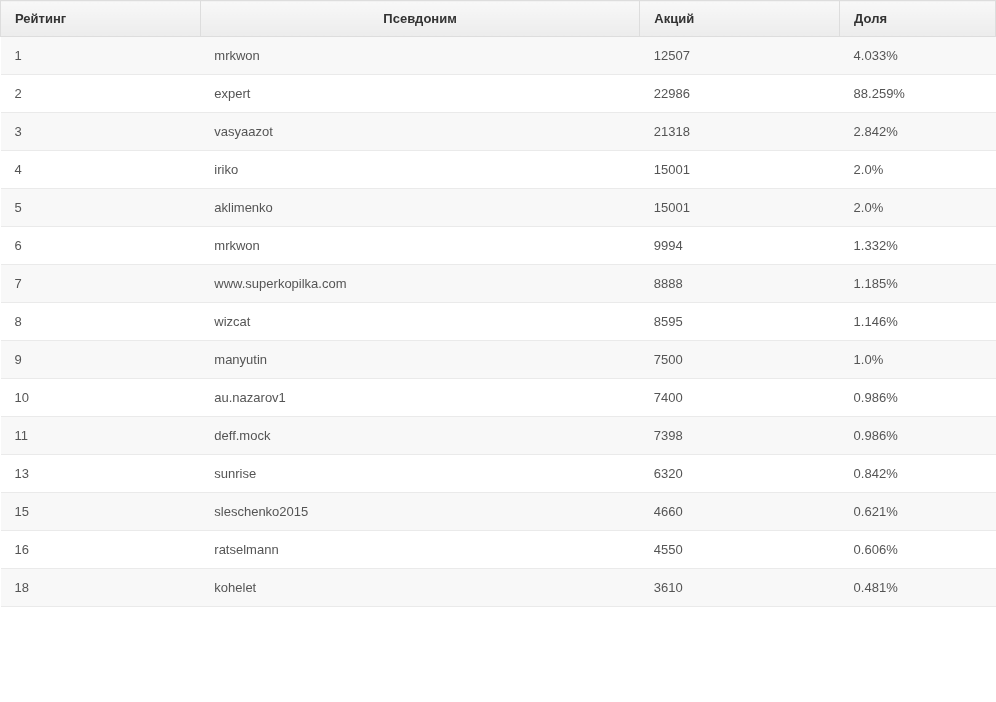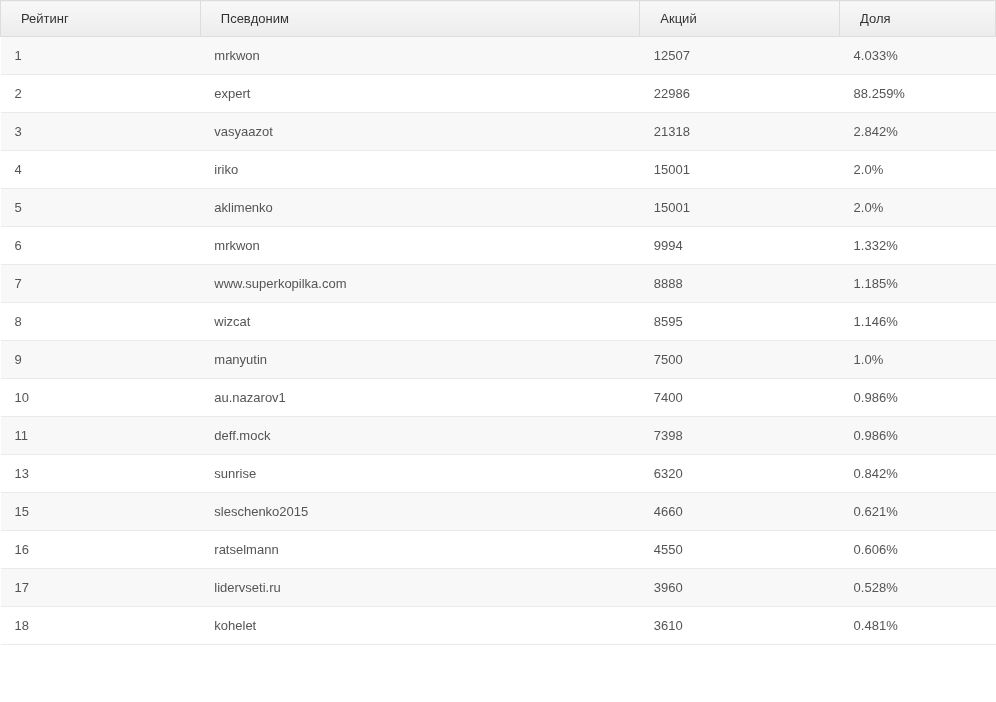--- a/index.html
+++ b/index.html
@@ -13,22 +13,22 @@
       color: #333;
       background: #fff;
     }
     table {
       width: 100%;
       border-collapse: collapse;
     }
     thead th {
       background: linear-gradient(to bottom, #f8f8f8, #ececec);
       text-align: left;
-      font-weight: normal;
-      padding: 10px 20px;
+      font-weight: bold;
+      padding: 10px 14px;
       border-top: 1px solid #ddd;
       border-bottom: 1px solid #ddd;
       border-left: 1px solid #ddd;
       color: #333;
       font-size: 13px;
     }
     thead th:last-child {
       border-right: 1px solid #ddd;
     }
     tbody td {
@@ -40,20 +40,21 @@
       background: #f8f8f8;
     }
     tbody tr:nth-child(even) {
       background: #ffffff;
     }
     .col-rating {
       width: 200px;
     }
     .col-pseudo {
       width: 440px;
+      text-align: center;
     }
     .col-shares {
       width: 200px;
     }
     .col-share {
       width: 156px;
       margin-top: 16px;
     }
   </style>
 </head>
@@ -147,25 +148,19 @@
         <td>4660</td>
         <td>0.621%</td>
       </tr>
       <tr>
         <td>16</td>
         <td>ratselmann</td>
         <td>4550</td>
         <td>0.606%</td>
       </tr>
       <tr>
-        <td>17</td>
-        <td>lidervseti.ru</td>
-        <td>3960</td>
-        <td>0.528%</td>
-      </tr>
-      <tr>
         <td>18</td>
         <td>kohelet</td>
         <td>3610</td>
         <td>0.481%</td>
       </tr>
     </tbody>
 </table>
 
 </body></html>

